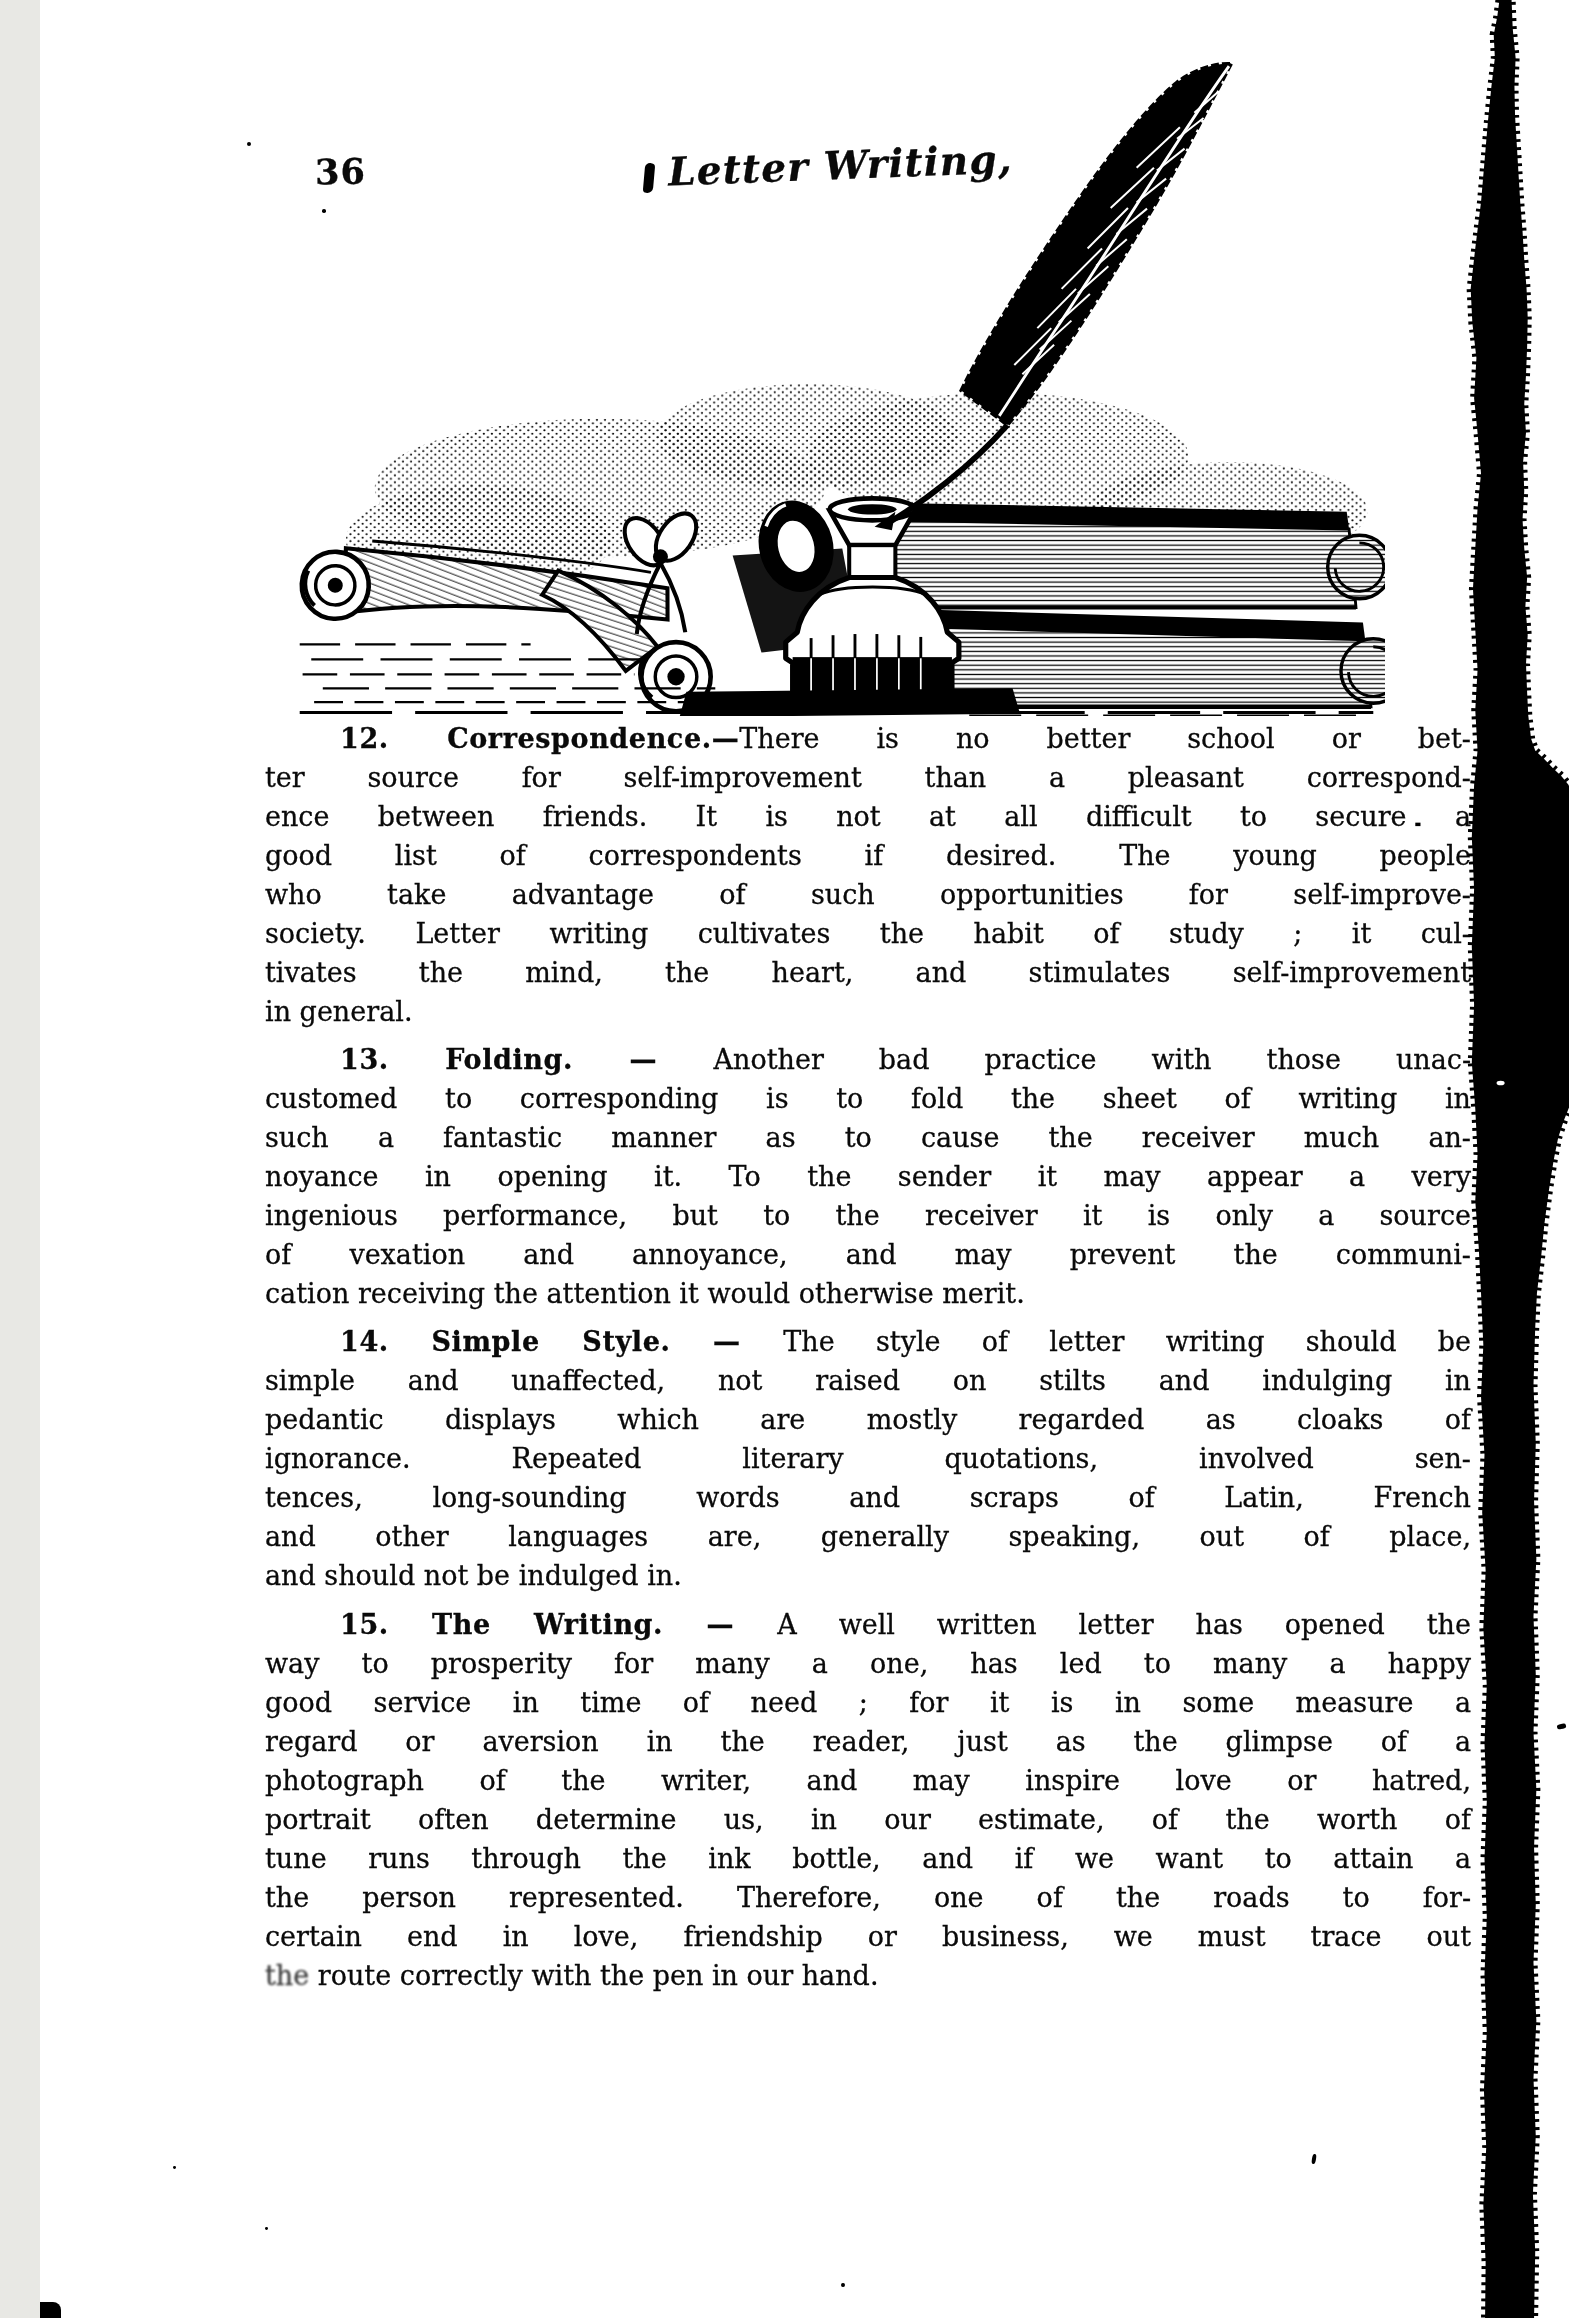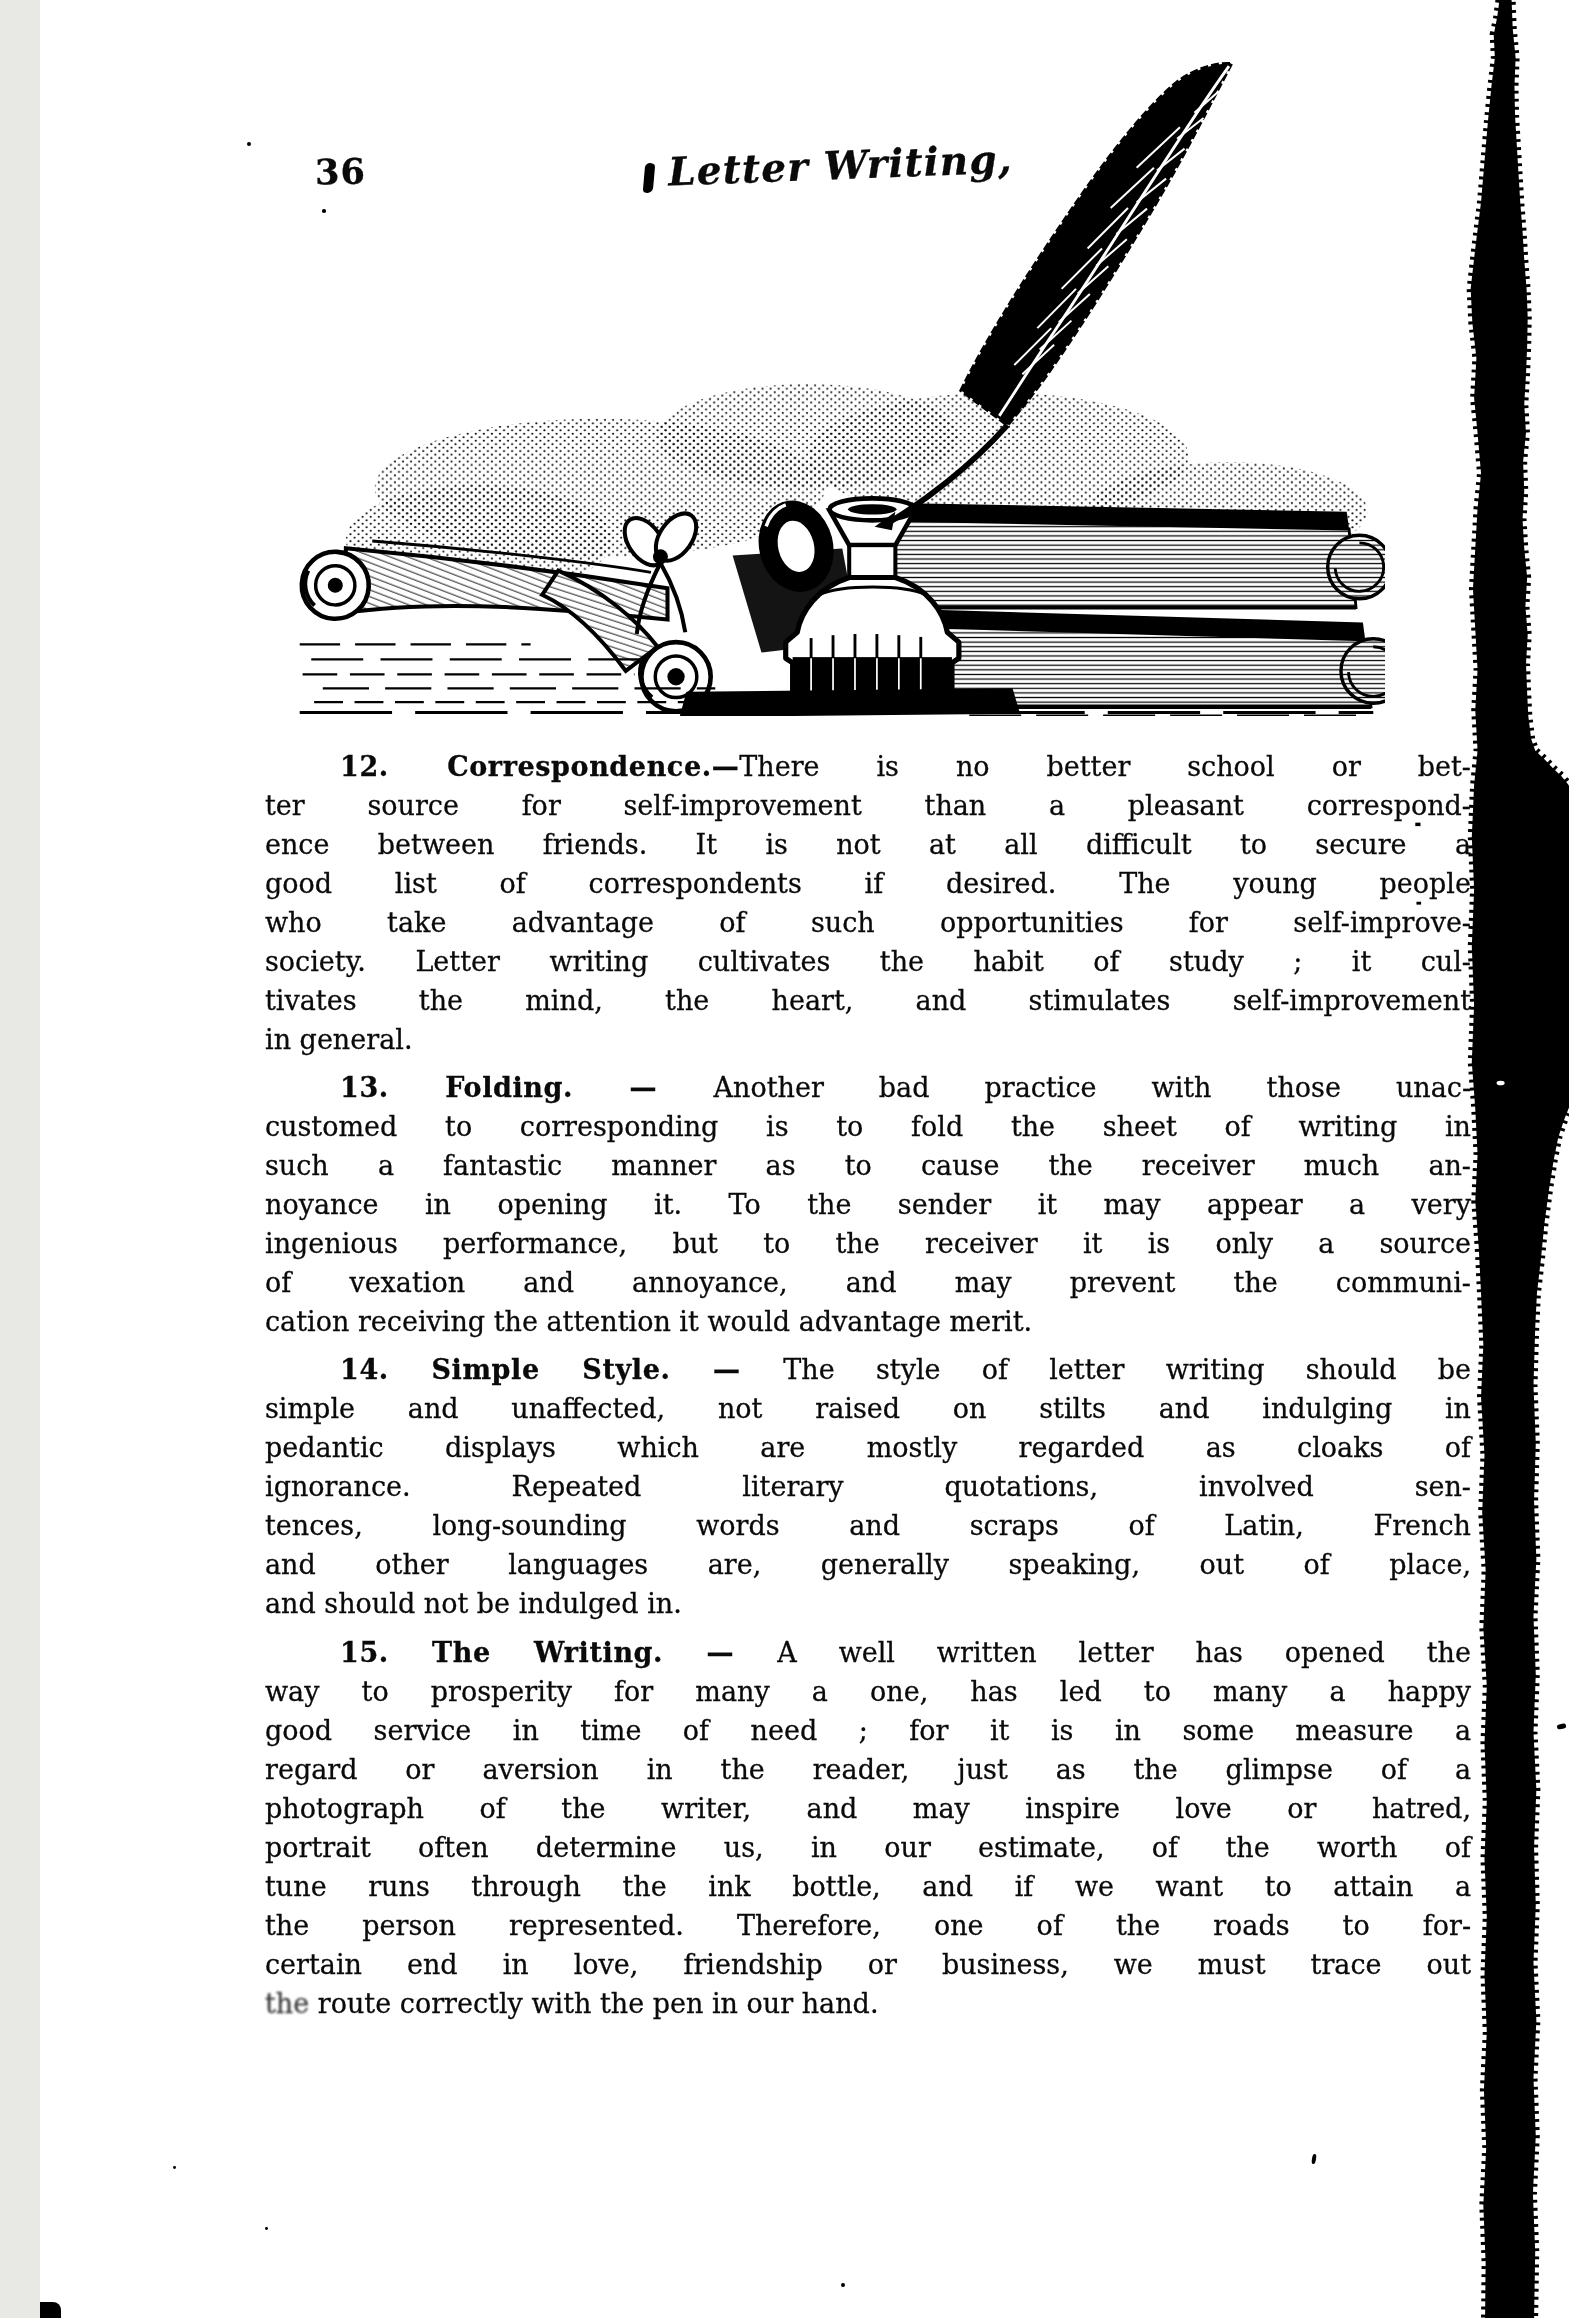--- a/index.html
+++ b/index.html
@@ -16,21 +16,21 @@
     position:absolute; left:604px; top:163px; width:9.8px; height:30px; background:#000;
     border-radius:5.2px 4px 5.8px 3.5px; transform:rotate(5deg);
   }
   .header-title {
     position:absolute; left:628px; top:142px; font-size:39px; font-weight:700; font-style:italic;
     letter-spacing:1.2px; transform:rotate(-2.2deg); -webkit-text-stroke:0.3px #000; white-space:nowrap;
   }
   
   .illustration { position:absolute; left:248px; top:58px; width:1097px; height:658px; }
   
-  .text-block { position:absolute; left:225px; top:747px; width:1206px; }
+  .text-block { position:absolute; left:225px; top:719px; width:1206px; }
   .line {
     font-size:27px; line-height:39px; height:39px; white-space:nowrap;
     text-align:justify; text-align-last:justify; -webkit-text-stroke:0.3px #0a0a0a;
   }
   .line.last { text-align-last:left; }
   .line.first { padding-left:75px; }
   .lead { font-weight:700; letter-spacing:0.6px; }
   .para + .para { margin-top:9.2px; }
   .smudge { filter:blur(1.3px); opacity:.8; }
   
@@ -198,21 +198,21 @@
 
     <div class="para">
       <div class="line first">
         <span class="lead"><span>13.</span> <span>Folding.</span><span> — </span></span><span>Another bad practice with those unac-</span>
       </div>
       <div class="line">customed to corresponding is to fold the sheet of writing in</div>
       <div class="line">such a fantastic manner as to cause the receiver much an-</div>
       <div class="line">noyance in opening it.  To the sender it may appear a very</div>
       <div class="line">ingenious performance, but to the receiver it is only a source</div>
       <div class="line">of vexation and annoyance, and may prevent the communi-</div>
-      <div class="line last">cation receiving the attention it would advantage merit.</div>
+      <div class="line last">cation receiving the attention it would otherwise merit.</div>
     </div>
 
     <div class="para">
       <div class="line first">
         <span class="lead"><span>14.</span> <span>Simple Style.</span><span> — </span></span><span>The style of letter writing should be</span>
       </div>
       <div class="line">simple and unaffected, not raised on stilts and indulging in</div>
       <div class="line">pedantic displays which are mostly regarded as cloaks of</div>
       <div class="line">ignorance.  Repeated literary quotations, involved sen-</div>
       <div class="line">tences, long-sounding words and scraps of Latin, French</div>

